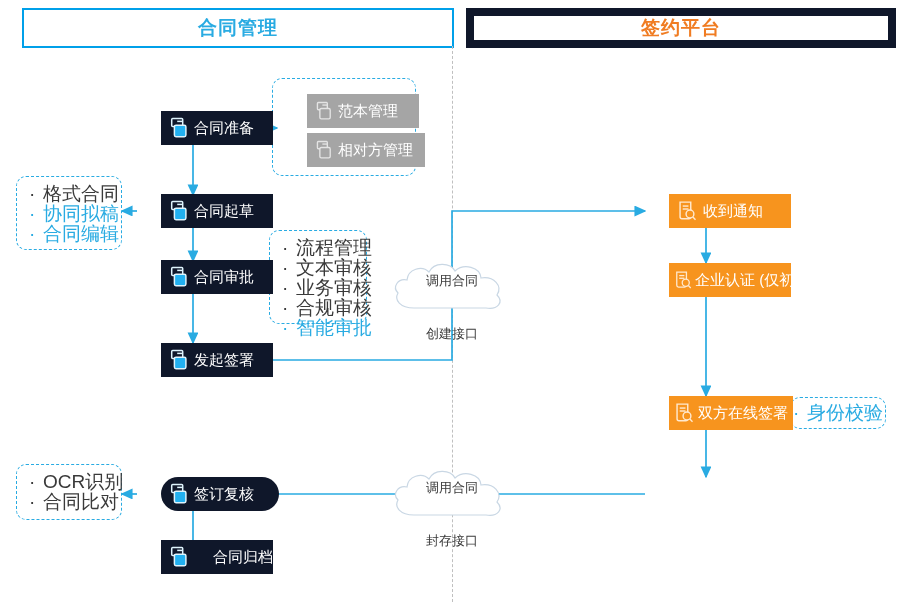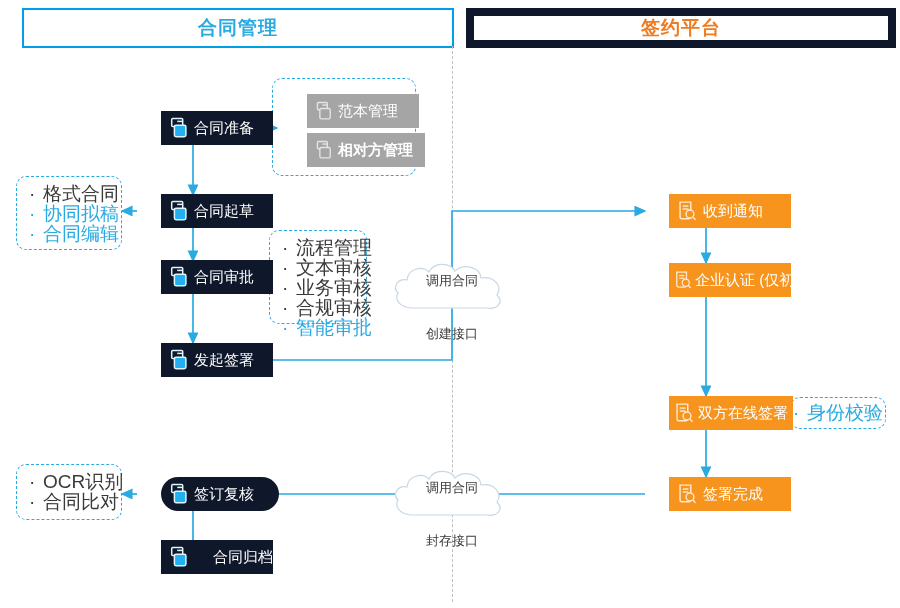--- a/index.html
+++ b/index.html
@@ -261,21 +261,21 @@
     <span class="ico">
       <svg width="18" height="20" viewBox="0 0 20 22" fill="none" stroke="#e4e4e4" stroke-width="1.5">
         <rect x="2.7" y="1.6" width="11" height="8" rx="1"></rect>
         <rect x="5.4" y="8.2" width="11.5" height="11.5" rx="1.6" fill="#a5a5a5"></rect>
         <path d="M8.2 4.4 h5.4"></path>
       </svg>
     </span>
     <span class="lbl">范本管理</span>
   </div>
 
-  <div class="node gray" style="left:283px; top:133px; width:118px;font-weight:bold;">
+  <div class="node gray" style="left:283px; top:133px; width:118px;">
     <span class="ico">
       <svg width="18" height="20" viewBox="0 0 20 22" fill="none" stroke="#e4e4e4" stroke-width="1.5">
         <rect x="2.7" y="1.6" width="11" height="8" rx="1"></rect>
         <rect x="5.4" y="8.2" width="11.5" height="11.5" rx="1.6" fill="#a5a5a5"></rect>
         <path d="M8.2 4.4 h5.4"></path>
       </svg>
     </span>
     <span class="lbl">相对方管理</span>
   </div>
 
@@ -364,32 +364,20 @@
         <path d="M3.2 2.2 h11.2 v15.4 a2 2 0 0 1 -2 2 h-7.2 a2 2 0 0 1 -2 -2 z"></path>
         <path d="M6 6.3 h6"></path>
         <path d="M6 9.4 h6"></path>
         <circle cx="13.6" cy="14.6" r="4.1" fill="#f7941e"></circle>
         <path d="M16.6 17.8 L19.4 20.6"></path>
       </svg>
     </span>
     <span class="lbl">双方在线签署</span>
   </div>
 
-  <div class="node orange" style="left:645px; top:477px; width:122px;">
-    <span class="ico">
-      <svg width="21" height="23" viewBox="0 0 22 24" fill="none" stroke="#ffe9cf" stroke-width="1.5">
-        <path d="M3.2 2.2 h11.2 v15.4 a2 2 0 0 1 -2 2 h-7.2 a2 2 0 0 1 -2 -2 z"></path>
-        <path d="M6 6.3 h6"></path>
-        <path d="M6 9.4 h6"></path>
-        <circle cx="13.6" cy="14.6" r="4.1" fill="#f7941e"></circle>
-        <path d="M16.6 17.8 L19.4 20.6"></path>
-      </svg>
-    </span>
-    <span class="lbl">签署完成</span>
-  </div>
 
   <div class="cloud" style="left:388px; top:258px; width:128px; height:62px;">
     <svg width="128" height="62" viewBox="0 0 128 62" fill="#ffffff" stroke="#c9d7e4" stroke-width="1.2">
       <path d="M26,50 C12,50 6,42 10,35 C4,29 10,20 19,22 C20,11 34,7 41,14
                C46,4 62,4 67,13 C76,5 92,9 93,20 C106,18 115,28 109,37
                C116,44 110,52 98,50 z"></path>
     </svg>
     <div class="cloud-text" style="padding-top:2px;">
       <span>调用合同</span>
       <span>创建接口</span>

